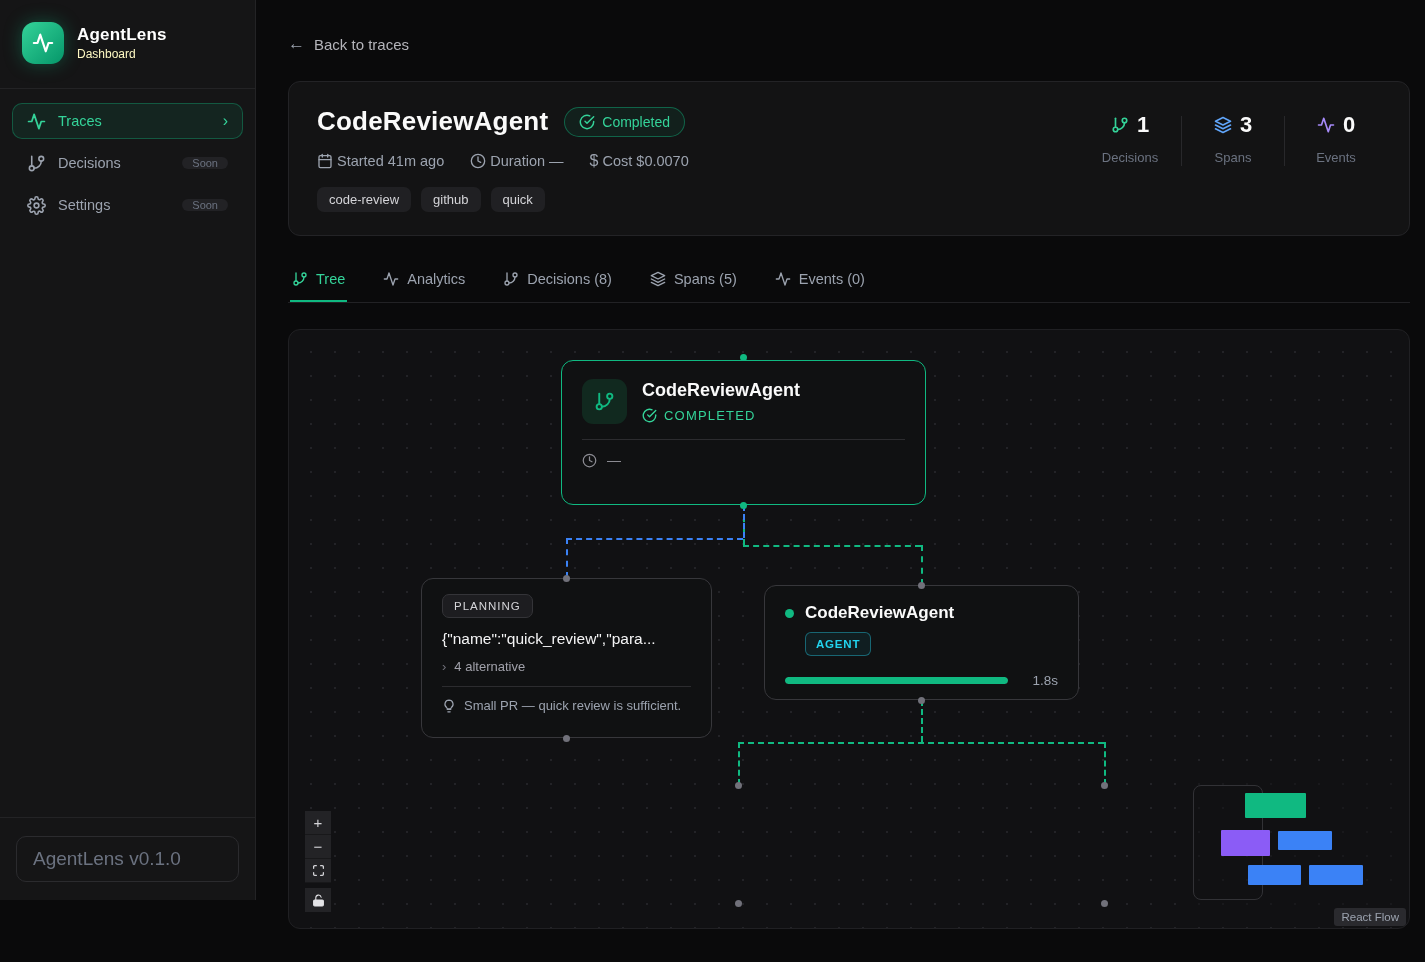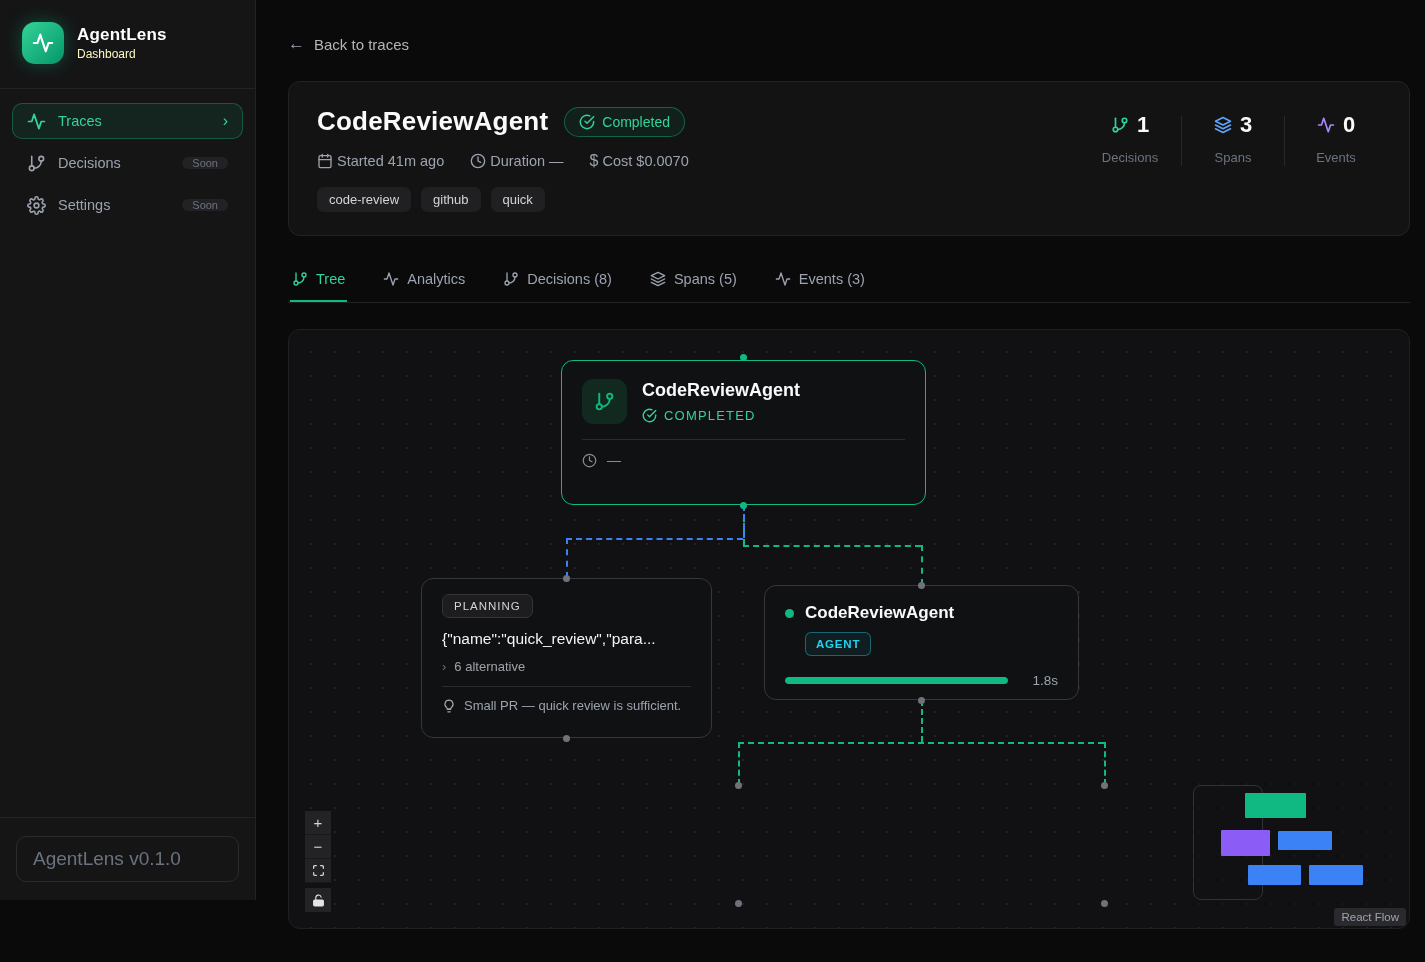--- a/index.html
+++ b/index.html
@@ -305,21 +305,21 @@
             </svg>
         </span>
         <span>Spans (5)</span>
       </div>
       <div class="tab">
         <span>
           <svg width="16" height="16" viewBox="0 0 24 24" fill="none" stroke="#9ca3af" stroke-width="2" stroke-linecap="round" stroke-linejoin="round">
               <path d="M22 12h-4l-3 9L9 3l-3 9H2"></path>
             </svg>
         </span>
-        <span>Events (3)</span>
+        <span>Events (0)</span>
       </div>
     </div>
 
     
     <div class="canvas">
 
       <div class="edge edge-v edge-green" style="left:454px; top:175px; height:40px;"></div>
       <div class="edge edge-h edge-green" style="left:454px; top:215px; width:178px;"></div>
       <div class="edge edge-v edge-green" style="left:632px; top:215px; height:40px;"></div>
 
@@ -365,21 +365,21 @@
           </span>
           <span>—</span>
         </div>
       </div>
 
       <div class="node node-decision">
         <span class="planning-badge">PLANNING</span>
         <div class="decision-json">{"name":"quick_review","para...</div>
         <div class="alt-row">
           <span class="chev">›</span>
-          <span>6 alternative</span>
+          <span>4 alternative</span>
         </div>
         <div class="decision-div"></div>
         <div class="hint-row">
           <span>
             <svg width="14" height="14" viewBox="0 0 24 24" fill="none" stroke="#9ca3af" stroke-width="2" stroke-linecap="round" stroke-linejoin="round">
                 <path d="M9 18h6"></path>
                 <path d="M10 22h4"></path>
                 <path d="M12 2a7 7 0 0 0-4 12.7c.6.5 1 1.4 1 2.3h6c0-.9.4-1.8 1-2.3A7 7 0 0 0 12 2z"></path>
               </svg>
           </span>

